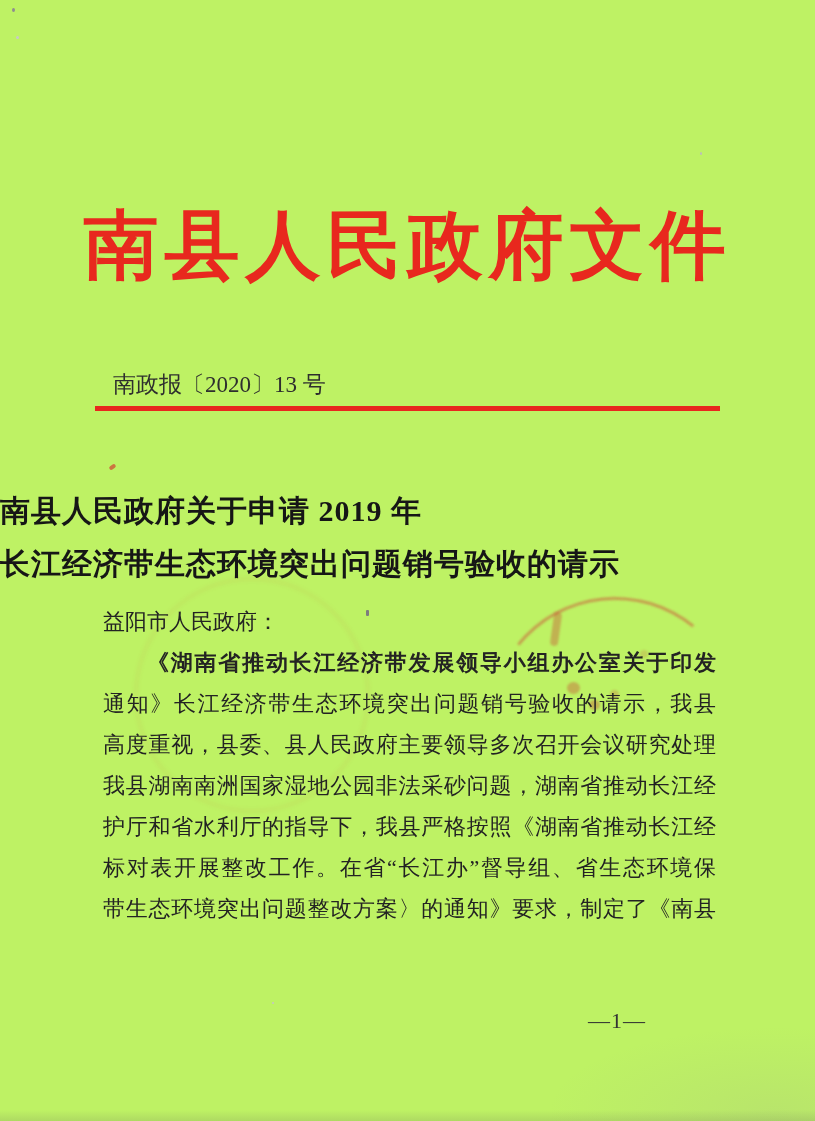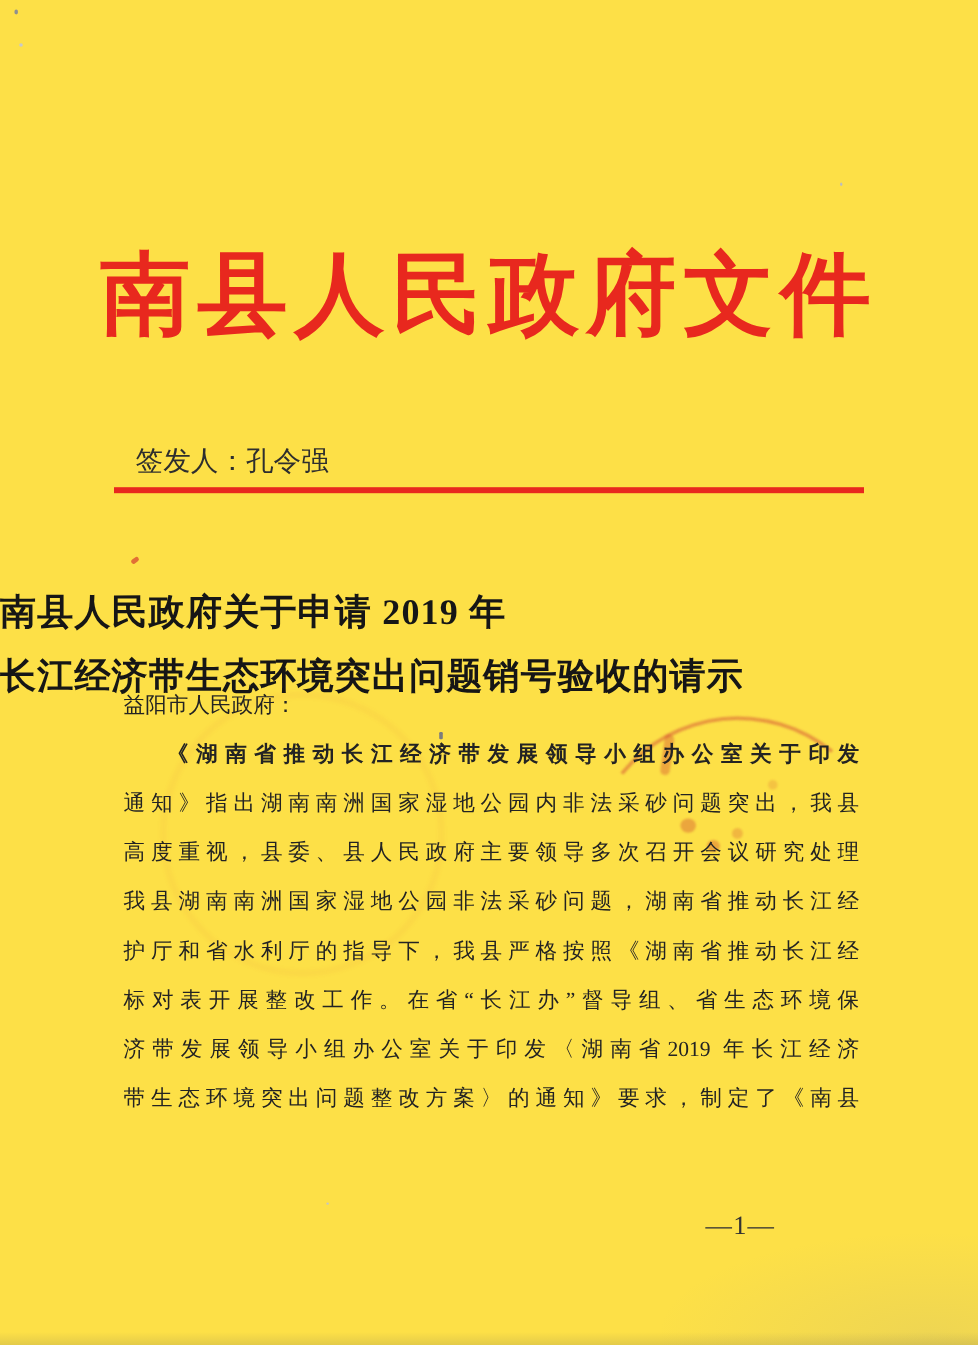--- a/index.html
+++ b/index.html
@@ -1,20 +1,20 @@
 <!DOCTYPE html>
 <html><head>
 <meta charset="utf-8">
 <style>
   html,body{margin:0;padding:0;background:#e9e9e9;}
   .page{
     position:relative;
     width:815px;height:1121px;
     margin:0 auto;
-    background:#fde047;
+    background:#bef264;
     overflow:hidden;
     font-family:"Liberation Serif","DejaVu Serif",serif;
     color:#222;
   }
   
   .banner{
     position:absolute;top:196px;left:0;width:100%;
     text-align:center;
     font-size:75px;font-weight:bold;
     letter-spacing:6px;
@@ -33,22 +33,22 @@
   }
   
   .doc-title{
     position:absolute;top:484px;left:0;width:100%;
     font-size:30px;font-weight:bold;line-height:53px;
     color:#161616;
     letter-spacing:1px;
   }
   
   .body{
-    position:absolute;top:567px;left:103px;width:613px;
-    font-size:18px;line-height:41px;color:#232323;
+    position:absolute;top:601px;left:103px;width:613px;
+    font-size:22px;line-height:41px;color:#232323;
   }
   .salutation{text-align:left;}
   .body-line{text-align:justify;text-align-last:justify;}
   .body-line.indent{text-indent:2em;font-weight:bold;}
   .page-number{
     position:absolute;top:1008px;left:588px;
     font-size:22px;color:#333;letter-spacing:1px;
   }
   
   .seal-arc-right{
@@ -102,21 +102,21 @@
 
   <span class="speck s1"></span>
   <span class="speck s2"></span>
   <span class="speck s3"></span>
   <span class="speck s4"></span>
   <span class="speck s5"></span>
 
   <div class="banner">南县人民政府文件</div>
 
   <div class="doc-meta">
-    <span>签发人：孔令强</span>
+    <span>南政报〔2020〕13 号</span>
   </div>
 
   <div class="red-rule"></div>
 
   <span class="red-speck"></span>
 
   <div class="doc-title">
     <div>南县人民政府关于申请 2019 年</div>
     <div>长江经济带生态环境突出问题销号验收的请示</div>
   </div>
@@ -126,26 +126,25 @@
   <span class="seal-dot d1"></span>
   <span class="seal-dot d2"></span>
   <span class="seal-dot d3"></span>
   <span class="seal-dot d4"></span>
   <span class="seal-dot d5"></span>
 
   <div class="body">
     <div class="salutation">益阳市人民政府：</div>
     <div id="body-lines">
         <div class="body-line indent">《湖南省推动长江经济带发展领导小组办公室关于印发</div>
-        <div class="body-line">通知》指出湖南南洲国家湿地公园内非法采砂问题突出，我县</div>
+        <div class="body-line">通知》长江经济带生态环境突出问题销号验收的请示，我县</div>
         <div class="body-line">高度重视，县委、县人民政府主要领导多次召开会议研究处理</div>
         <div class="body-line">我县湖南南洲国家湿地公园非法采砂问题，湖南省推动长江经</div>
         <div class="body-line">护厅和省水利厅的指导下，我县严格按照《湖南省推动长江经</div>
         <div class="body-line">标对表开展整改工作。在省“长江办”督导组、省生态环境保</div>
-        <div class="body-line">济带发展领导小组办公室关于印发〈湖南省2019 年长江经济</div>
         <div class="body-line">带生态环境突出问题整改方案〉的通知》要求，制定了《南县</div>
       </div>
   </div>
 
   <div class="page-number">—1—</div>
 
   <div class="shade-corner"></div>
   <div class="shade-bottom"></div>
 </div>
 

